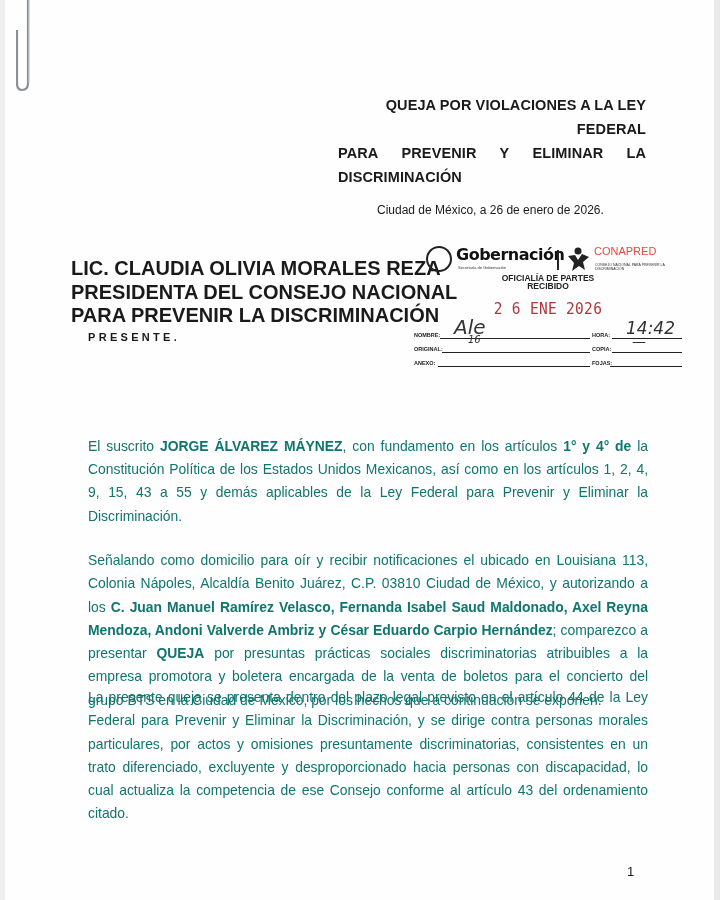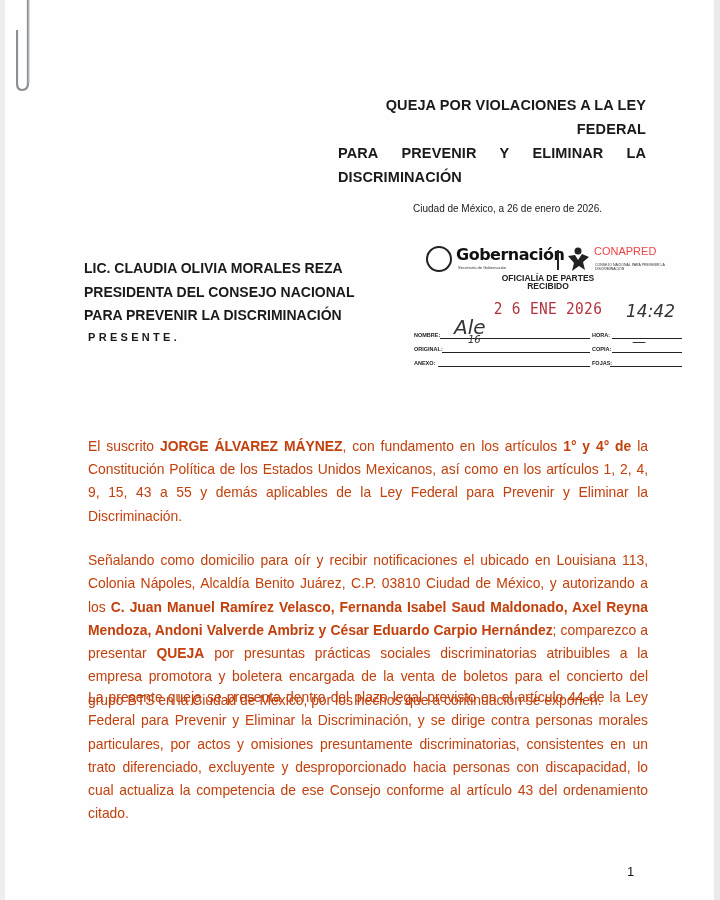--- a/index.html
+++ b/index.html
@@ -10,41 +10,41 @@
     color: #1a1a1a;
   }
   .page { position: absolute; left: 0; top: 0; width: 720px; height: 900px; background: #fefefe; }
   .left-edge { position: absolute; left: 0; top: 0; width: 5px; height: 900px; background: #eceef0; }
   .right-edge { position: absolute; right: 0; top: 0; width: 6px; height: 900px; background: #e9eaec; }
   .clip { position: absolute; left: 16px; top: 0; width: 22px; height: 95px; }
 
   .title { position: absolute; left: 338px; top: 93px; width: 308px; font-weight: bold; font-size: 14.5px; line-height: 24px; letter-spacing: 0.1px; text-align: right; }
   .title .jline { display: flex; justify-content: space-between; }
 
-  .date { position: absolute; left: 377px; top: 203px; font-size: 10px; margin-left: 36px; }
+  .date { position: absolute; left: 377px; top: 203px; font-size: 12px; }
 
-  .addressee { position: absolute; left: 84px; top: 257px; font-weight: bold; font-size: 14px; line-height: 23.5px; }
+  .addressee { position: absolute; left: 71px; top: 257px; font-weight: bold; font-size: 20px; line-height: 23.5px; }
   .presente { position: absolute; left: 88px; top: 331px; font-weight: bold; font-size: 11px; letter-spacing: 3.3px; }
 
   .stamp { position: absolute; left: 412px; top: 240px; width: 272px; height: 130px; }
   .stamp .logos { position: absolute; left: 6px; top: 2px; width: 260px; height: 34px; }
   .stamp .seal { position: absolute; left: 8px; top: 4px; width: 26px; height: 26px; border-radius: 50%; border: 2px solid #222; box-sizing: border-box; }
   .stamp .gob { position: absolute; left: 38px; top: 3px; font-family: "DejaVu Sans", sans-serif; font-weight: bold; font-size: 16px; letter-spacing: -0.5px; color: #111; }
   .stamp .gob-sub { position: absolute; left: 40px; top: 23px; font-size: 4px; color: #333; }
   .stamp .sep { position: absolute; left: 139px; top: 8px; width: 2px; height: 20px; background: #222; }
   .stamp .cona-ico { position: absolute; left: 147px; top: 4px; width: 26px; height: 26px; }
   .stamp .cona { position: absolute; left: 176px; top: 3px; font-family: Liberation Sans, sans-serif; font-size: 11px; color: #ef4444; }
   .stamp .cona-sub { position: absolute; left: 177px; top: 21px; font-size: 3.5px; line-height: 4px; color: #333; width: 80px; }
   .stamp .oficialia { position: absolute; left: 0; width: 272px; top: 34px; text-align: center; font-weight: bold; font-size: 8.5px; line-height: 8px; color: #222; }
   .stamp .recv-date { position: absolute; left: 0; width: 272px; top: 60px; text-align: center; font-family: "DejaVu Sans Mono", monospace; font-size: 14.5px; color: #b3343d; letter-spacing: 0.3px; transform: scaleY(1.1); }
   .stamp .field { position: absolute; font-size: 5.5px; font-weight: bold; color: #222; }
   .stamp .line { position: absolute; height: 1px; background: #222; }
   .stamp .hand { position: absolute; font-family: "DejaVu Sans", sans-serif; color: #333; font-size: 17px; font-style: italic; }
 
-  .body-text { position: absolute; left: 88px; width: 560px; font-size: 13.9px; line-height: 23.3px; text-align: justify; color: #c2410c; }
+  .body-text { position: absolute; left: 88px; width: 560px; font-size: 13.9px; line-height: 23.3px; text-align: justify; color: #0f766e; }
   .body-text b { font-weight: bold; }
   .p1 { top: 421px; }
   .p2 { top: 512px; margin-top: 37px; }
   .p3 { top: 650px; margin-top: 36px; }
   .p4 { top: 795px; text-align: left; }
   .pagenum { position: absolute; left: 627px; top: 864px; font-size: 13px; }
 </style>
 </head>
 <body>
 
@@ -99,21 +99,21 @@
       <div>OFICIALÍA DE PARTES</div>
       <div>RECIBIDO</div>
     </div>
     <div class="recv-date">2 6 ENE 2026</div>
 
     <span class="field" style="left:2px; top:92px;">NOMBRE:</span>
     <div class="line" style="left:28px; top:98px; width:150px;"></div>
     <span class="hand" style="left:42px; top:75px; font-size:20px;">Ale</span>
     <span class="field" style="left:180px; top:92px;">HORA:</span>
     <div class="line" style="left:200px; top:98px; width:70px;"></div>
-    <span class="hand" style="left:214px; top:61px;">14:42</span>
+    <span class="hand" style="left:214px; top:78px;">14:42</span>
 
     <span class="field" style="left:2px; top:106px;">ORIGINAL:</span>
     <div class="line" style="left:30px; top:112px; width:148px;"></div>
     <span class="hand" style="left:56px; top:94px; font-size:10px;">16</span>
     <span class="field" style="left:180px; top:106px;">COPIA:</span>
     <div class="line" style="left:200px; top:112px; width:70px;"></div>
     <span class="hand" style="left:220px; top:93px; font-size:14px;">—</span>
 
     <span class="field" style="left:2px; top:120px;">ANEXO:</span>
     <div class="line" style="left:26px; top:126px; width:152px;"></div>

